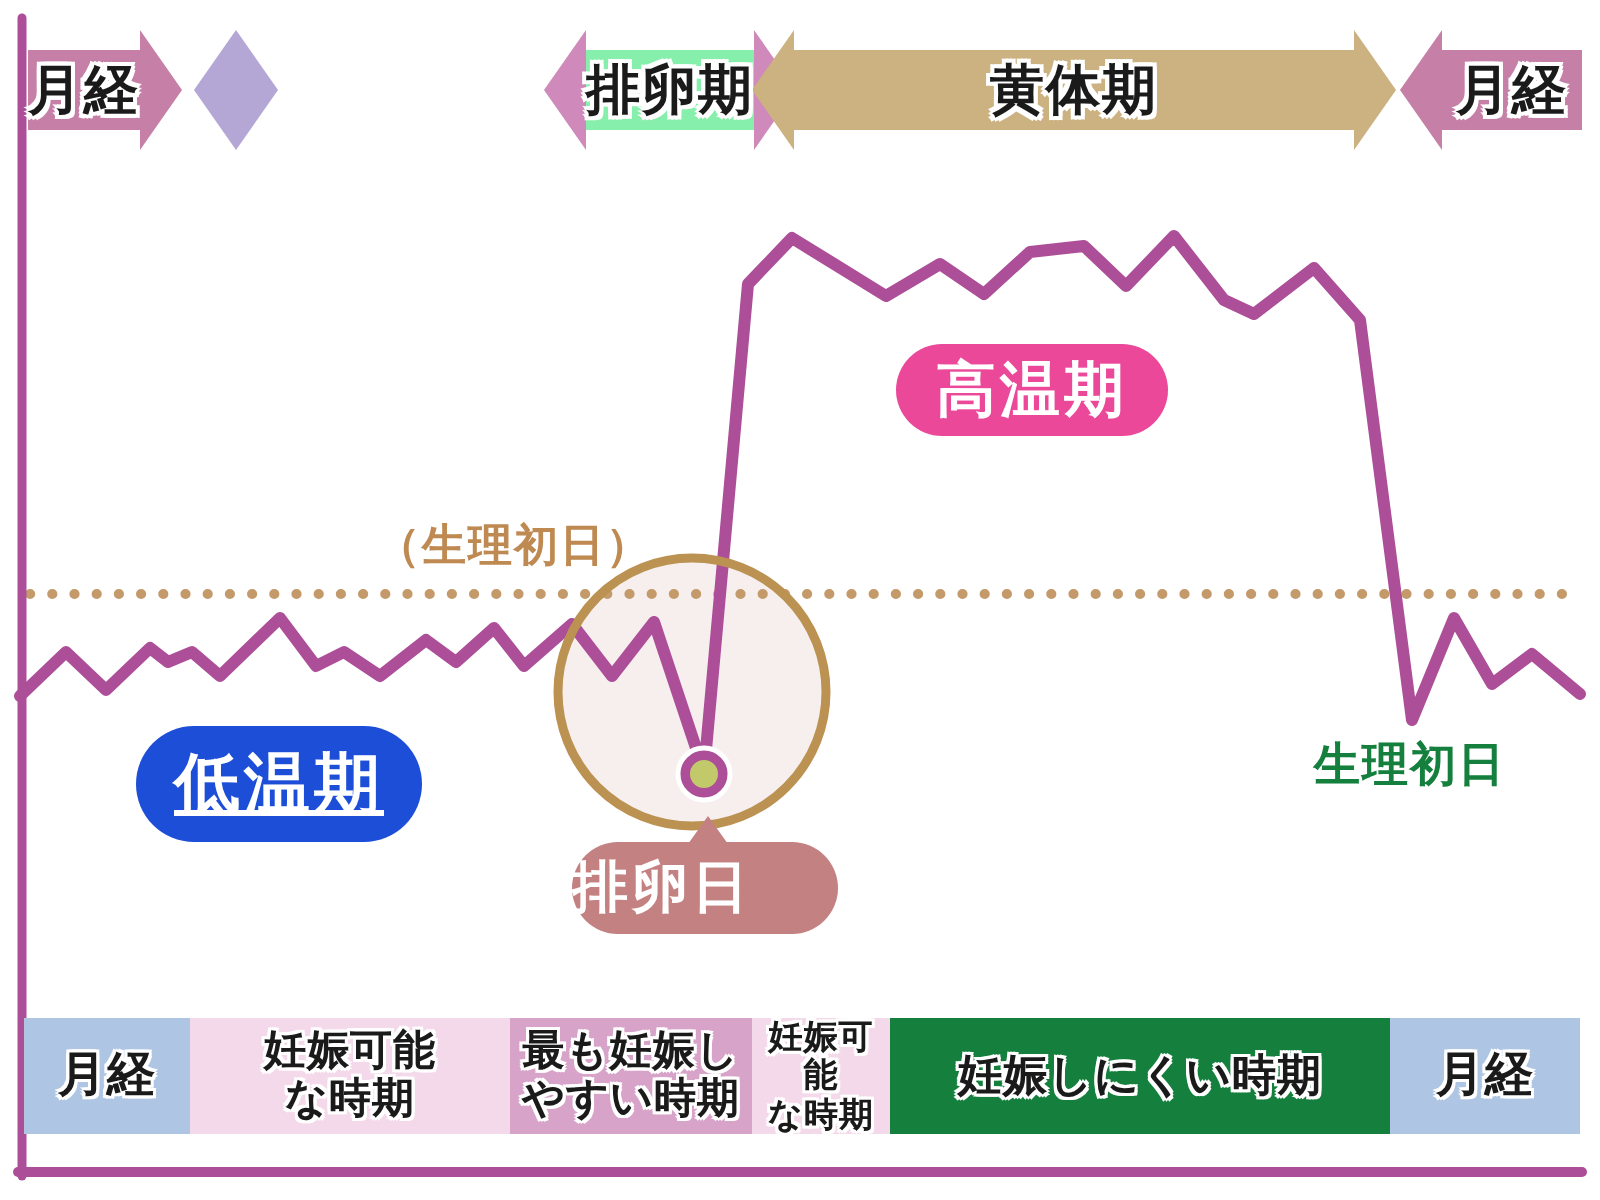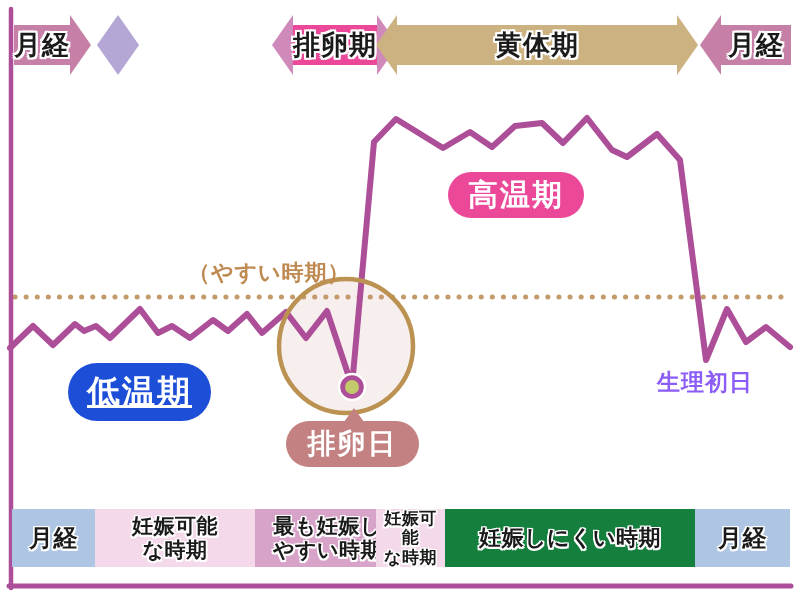--- a/index.html
+++ b/index.html
@@ -22,25 +22,25 @@
   #bottom-band .band-seg{
     position:absolute;top:509px;height:58px;display:flex;align-items:center;justify-content:center;
     font-weight:bold;color:#1a1a1a;text-align:center;white-space:pre-line;line-height:1.15;letter-spacing:0.5px;
     text-shadow:-1.5px -1.5px 0 #fff,1.5px -1.5px 0 #fff,-1.5px 1.5px 0 #fff,1.5px 1.5px 0 #fff,0 -1.5px 0 #fff,0 1.5px 0 #fff,-1.5px 0 0 #fff,1.5px 0 0 #fff;
   }
   
   .pill{position:absolute;display:flex;align-items:center;justify-content:center;color:#fff;font-weight:bold;letter-spacing:2px;}
   .pill-low{left:68px;top:363px;width:143px;height:58px;border-radius:29px;background:#1d4ed8;font-size:33px;text-decoration:underline;}
   .pill-high{left:448px;top:172px;width:136px;height:46px;border-radius:26px;background:#ec4899;font-size:30px;}
   .callout{position:absolute;left:286px;top:421px;width:133px;height:46px;border-radius:23px;background:#c48182;
-    display:flex;align-items:center;justify-content:center;color:#fff;font-weight:bold;font-size:28px;letter-spacing:2px;}
+    display:flex;align-items:center;color:#fff;font-weight:bold;font-size:28px;letter-spacing:2px;}
   .callout-tri{position:absolute;left:58px;top:-13px;width:0;height:0;
     border-left:10px solid transparent;border-right:10px solid transparent;border-bottom:14px solid #c48182;}
   .basal-label{position:absolute;left:188px;top:258px;font-size:22px;font-weight:bold;color:#bf8a51;letter-spacing:1px;}
-  .first-day-label{position:absolute;left:657px;top:367px;font-size:23px;font-weight:bold;color:#8b5cf6;letter-spacing:1px;}
+  .first-day-label{position:absolute;left:657px;top:367px;font-size:23px;font-weight:bold;color:#15803d;letter-spacing:1px;}
 </style>
 </head>
 <body>
 
 <div class="stage">
 
   <svg width="800" height="600" viewBox="0 0 800 600">
     <circle id="ovCircleFill" cx="346" cy="346" r="67" fill="#f6efee"></circle>
     <line id="baseline" fill="none" stroke-linecap="round" x1="15" y1="297" x2="790" y2="297" stroke="#c49a6b" stroke-width="5" stroke-dasharray="0.1 11"></line>
     <polyline id="tempLine" fill="none" stroke-linejoin="round" stroke-linecap="round" points="10,348 33,326 53,345 75,324 84,331 96,326 110,338 140,309 158,333 172,326 190,338 213,320 228,331 247,314 262,333 286,312 306,338 327,311 352,386 374,142 396,119 443,148 470,132 492,147 515,126 542,123 563,143 587,118 612,150 627,157 657,134 680,160 706,360 727,309 746,342 766,327 790,347" stroke="#ad4e98" stroke-width="6"></polyline>
@@ -57,21 +57,21 @@
           <span class="arr-label">月経</span>
         </span>
         <span class="arr-head right" style="border-left-color: rgb(198, 127, 166);"></span>
       </div>
       <div class="phase-arrow" style="left: 97px; width: 166px;">
         <span class="arr-head left" style="border-right-color: rgb(180, 167, 213);"></span>
         <span class="arr-head right" style="border-left-color: rgb(180, 167, 213);"></span>
       </div>
       <div class="phase-arrow" style="left: 272px; width: 98px;">
         <span class="arr-head left" style="border-right-color: rgb(207, 137, 186);"></span>
-        <span class="arr-body" style="background: #ec4899;">
+        <span class="arr-body" style="background: #86efac;">
           <span class="arr-label">排卵期</span>
         </span>
         <span class="arr-head right" style="border-left-color: rgb(207, 137, 186);"></span>
       </div>
       <div class="phase-arrow" style="left: 376px; width: 322px;">
         <span class="arr-head left" style="border-right-color: rgb(204, 177, 129);"></span>
         <span class="arr-body" style="background: rgb(204, 177, 129); align-items: center;">
           <span class="arr-label">黄体期</span>
         </span>
         <span class="arr-head right" style="border-left-color: rgb(204, 177, 129);"></span>
@@ -81,34 +81,34 @@
         <span class="arr-body" style="background: rgb(198, 127, 166);">
           <span class="arr-label">月経</span>
         </span>
       </div>
     </div>
 
   <div id="bottom-band">
       <div class="band-seg" style="left: 12px; width: 83px; background: rgb(174, 197, 227); font-size: 24px;">月経</div>
       <div class="band-seg" style="left: 95px; width: 160px; background: rgb(244, 217, 234); font-size: 21px;">妊娠可能
 な時期</div>
-      <div class="band-seg" style="left: 255px; width: 145px; background: rgb(216, 163, 201); font-size: 21px;">最も妊娠し
+      <div class="band-seg" style="left: 255px; width: 121px; background: rgb(216, 163, 201); font-size: 21px;">最も妊娠し
 やすい時期</div>
       <div class="band-seg" style="left: 376px; width: 69px; background: rgb(244, 217, 234); font-size: 17px;">妊娠可能
 な時期</div>
       <div class="band-seg" style="left: 445px; width: 250px; background: #15803d; font-size: 22px;">妊娠しにくい時期</div>
       <div class="band-seg" style="left: 695px; width: 95px; background: rgb(174, 197, 227); font-size: 24px;">月経</div>
     </div>
 
   <div class="pill pill-low">低温期</div>
 
   <div class="pill pill-high">高温期</div>
 
   <div class="callout">
     <span class="callout-tri"></span>
     <span>排卵日</span>
   </div>
 
-  <div class="basal-label">（やすい時期）</div>
+  <div class="basal-label">（生理初日）</div>
 
   <div class="first-day-label">生理初日</div>
 
 </div>
 
 </body></html>

